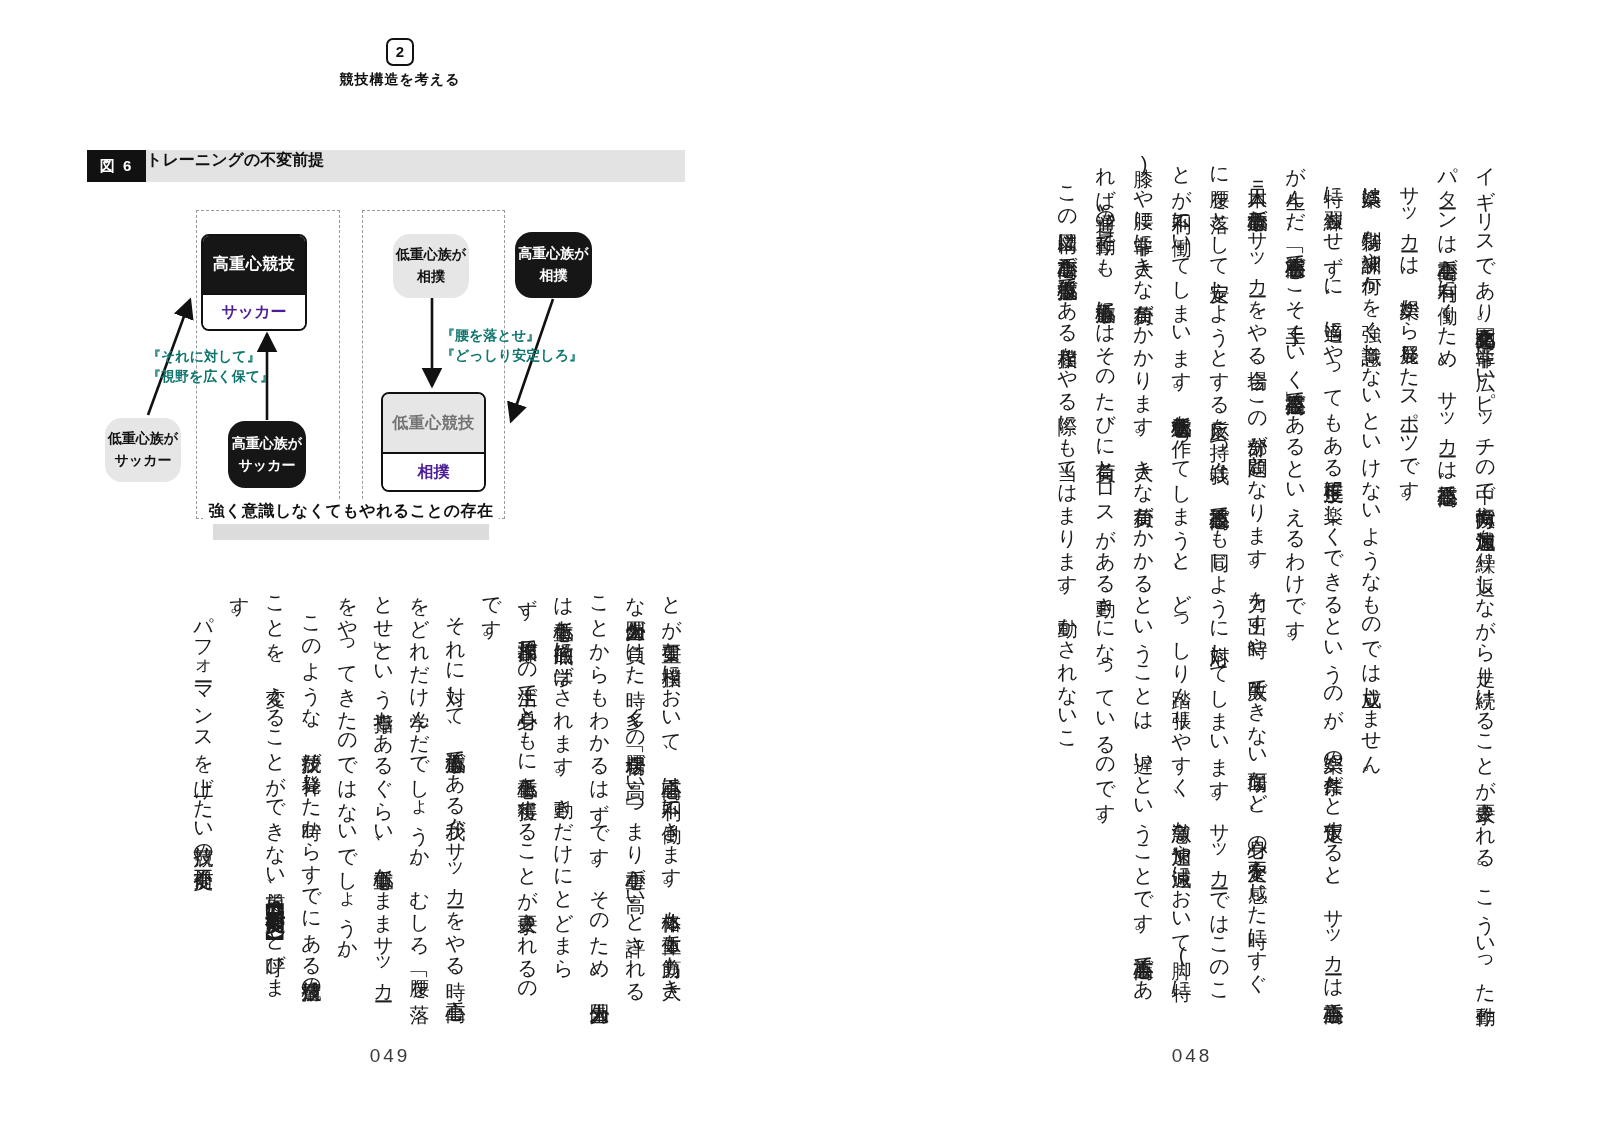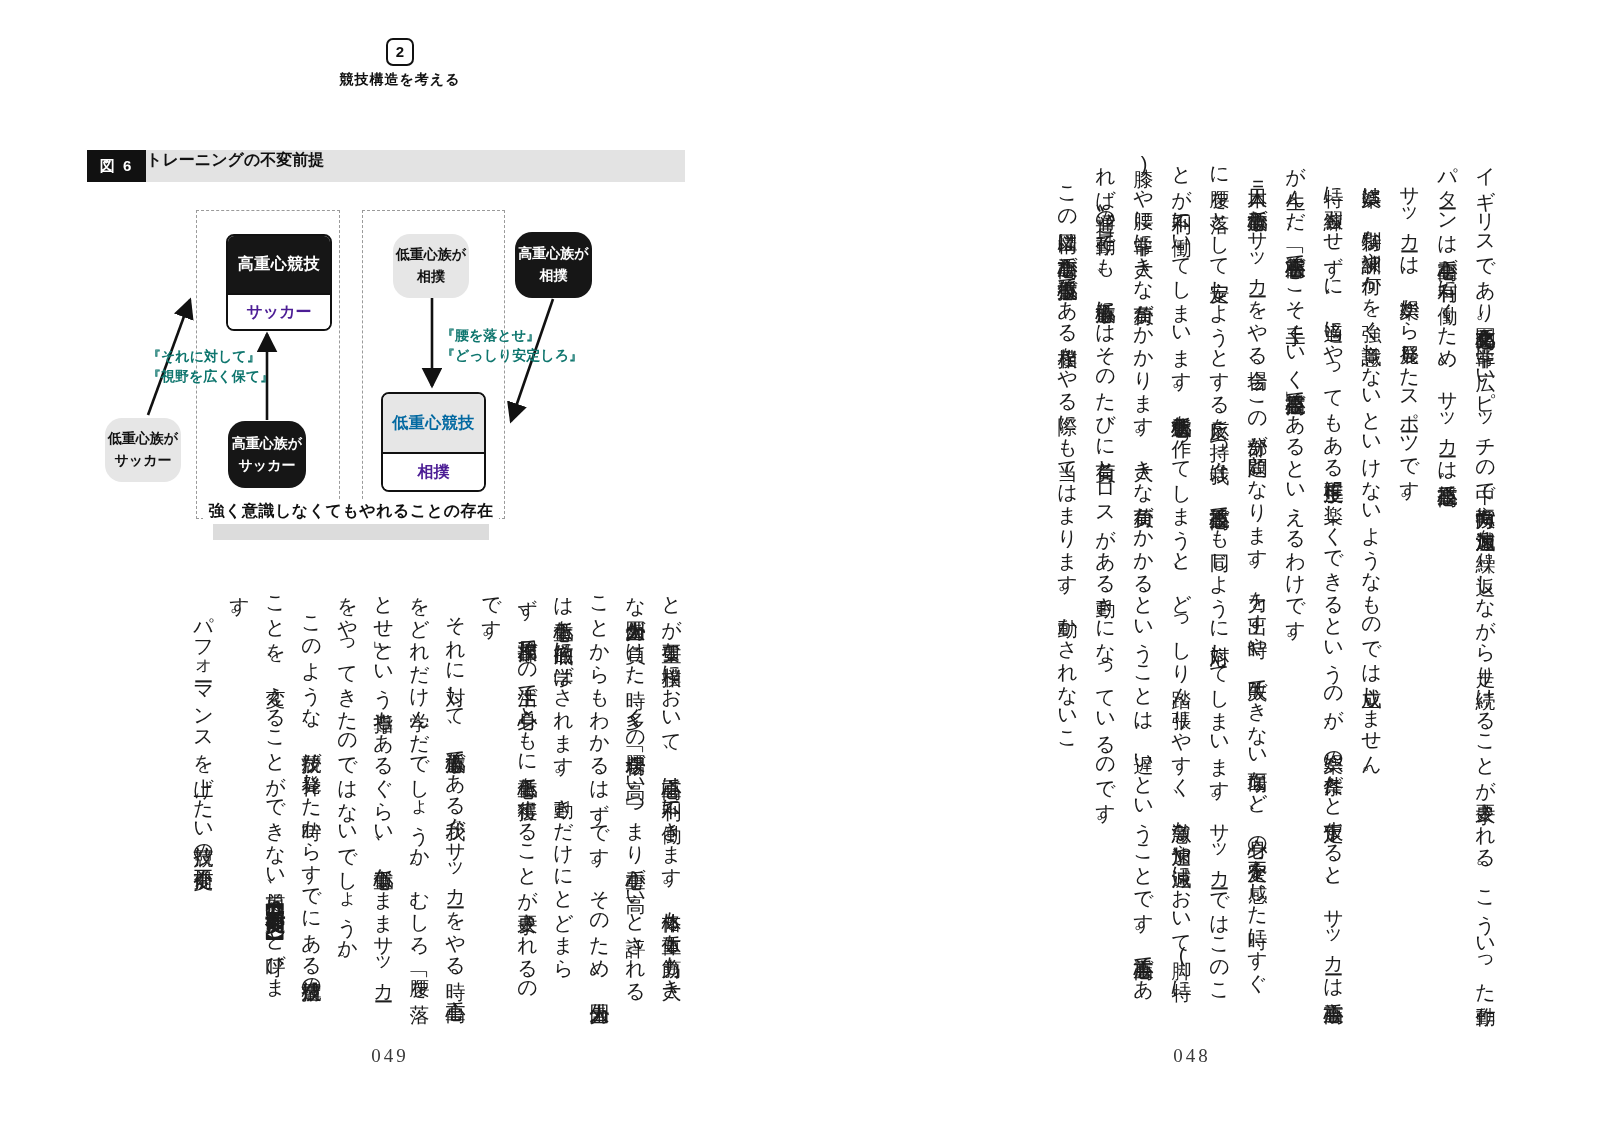--- a/index.html
+++ b/index.html
@@ -34,25 +34,25 @@
   .fbox{position:absolute;border-radius:17px;display:flex;flex-direction:column;justify-content:center;
         align-items:center;text-align:center;font-weight:bold;font-size:14px;line-height:1.55;}
   .fbox.gray{background:#e6e6e6;color:#111;}
   .fbox.black{background:#161616;color:#fff;}
   #box-low-soccer{left:18px;top:268px;width:76px;height:64px;}
   #box-high-soccer{left:141px;top:271px;width:78px;height:67px;}
   #box-low-sumo{left:306px;top:84px;width:76px;height:64px;}
   #box-high-sumo{left:428px;top:82px;width:77px;height:66px;}
 
   .stack{position:absolute;border:2.5px solid #111;border-radius:8px;overflow:hidden;background:#fff;display:flex;flex-direction:column;}
-  #stack-soccer{left:139px;top:84px;width:102px;height:93px;}
+  #stack-soccer{left:114px;top:84px;width:102px;height:93px;}
   #stack-sumo{left:294px;top:242px;width:101px;height:96px;}
   .stack-top{height:57px;display:flex;align-items:center;justify-content:center;font-weight:bold;font-size:16px;letter-spacing:0.5px;}
   #stack-soccer .stack-top{background:#161616;color:#fff;}
-  #stack-sumo .stack-top{background:#e6e6e6;color:#0369a1;height:58px;}
+  #stack-sumo .stack-top{background:#e6e6e6;color:#737373;height:58px;}
   .stack-bottom{flex:1;border-top:2.5px solid #111;display:flex;align-items:center;justify-content:center;font-weight:bold;font-size:16px;background:#fff;color:#4c1d95;}
 
   .ann{position:absolute;font-size:14px;font-weight:600;line-height:20px;color:#0f766e;white-space:nowrap;}
   #ann-left{left:60px;top:196px;}
   #ann-right{left:354px;top:175px;}
 
   .caption-shadow{position:absolute;left:126px;top:370px;width:276px;height:20px;background:#dcdcdc;}
   .fig-caption{position:absolute;left:116px;top:349px;width:296px;text-align:center;
     font-size:16px;font-weight:bold;background:#fff;padding:2px 0;letter-spacing:0.5px;color:#111;}
 
@@ -74,21 +74,21 @@
   .seg-bold{font-weight:bold;}
   .seg-bold-wavy{
     font-weight:bold;
     text-decoration-line:underline;
     text-decoration-style:wavy;
     text-decoration-thickness:1.5px;
     text-underline-offset:3px;
   }
 
   .page-num{position:absolute;top:1045px;width:100px;text-align:center;font-size:19px;
-    letter-spacing:3px;color:#3a3a3a;font-family:Liberation Serif, serif;}
+    letter-spacing:3px;color:#3a3a3a;font-family:Liberation Sans, sans-serif;}
   #pn-left{left:340px;}
   #pn-right{left:342px;}
 </style>
 </head>
 <body>
 
 <div class="page" id="page-left">
 
   <div class="chapter">
     <span class="chapter-num">2</span>

